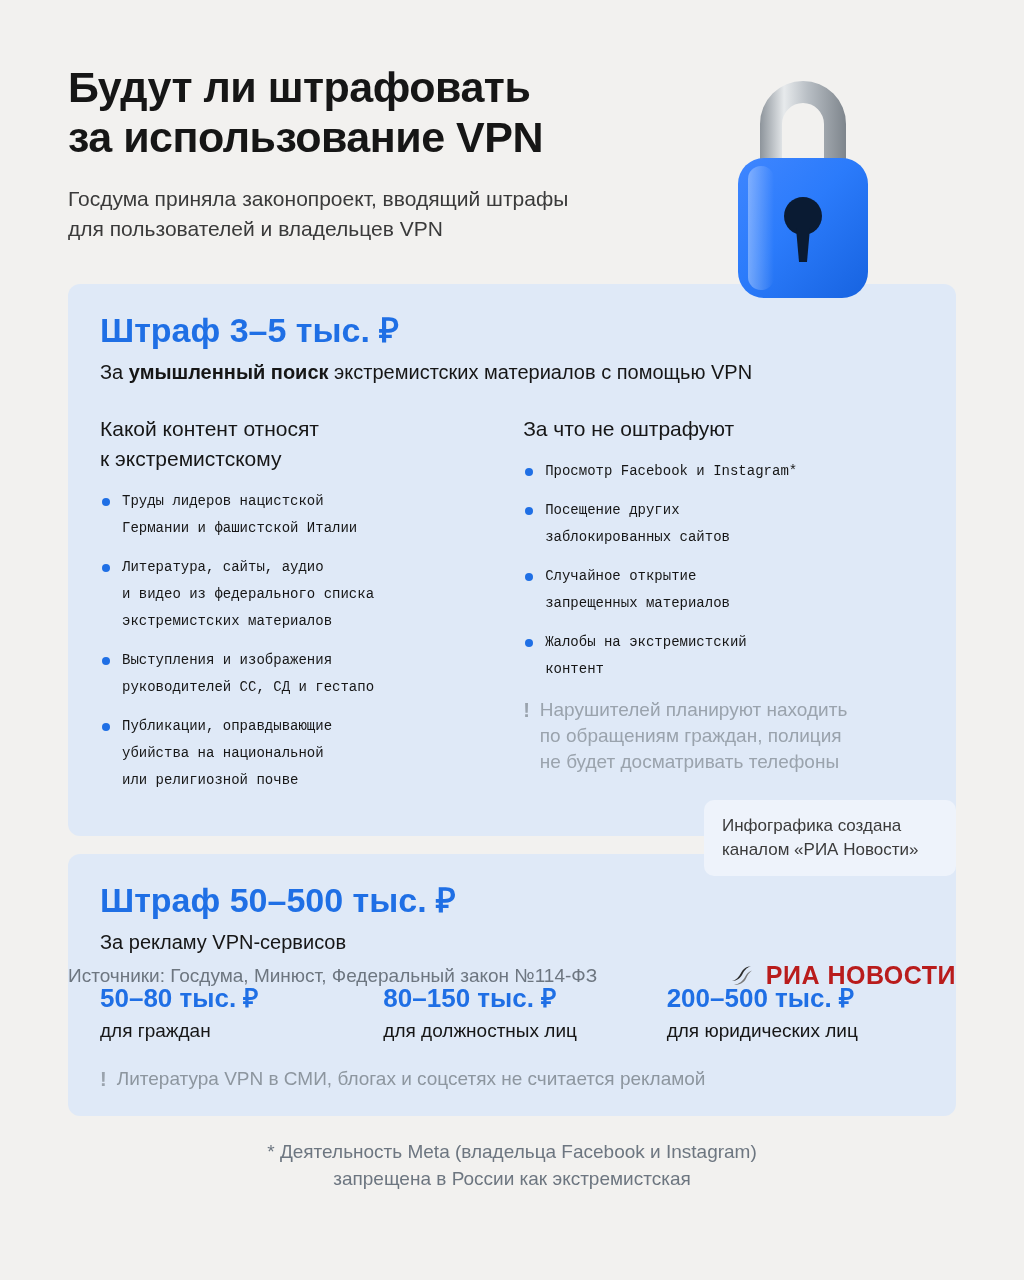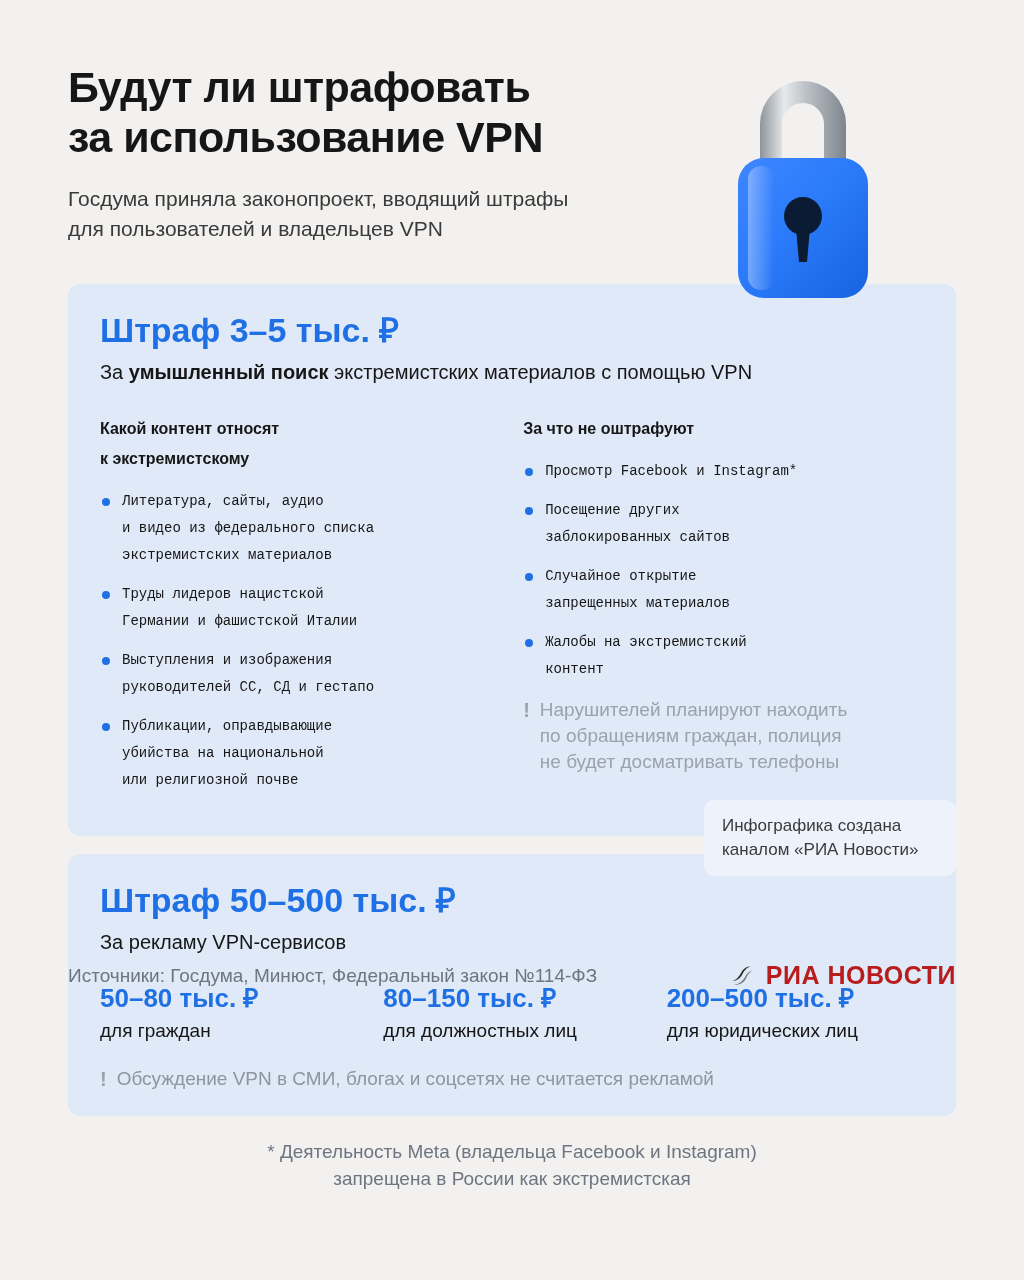--- a/index.html
+++ b/index.html
@@ -74,23 +74,23 @@
   .cols {
     display: flex;
     gap: 38px;
     margin-top: 28px;
   }
   .col { width: 50%; }
   .col.left { width: 49%; }
   .col.right { width: 51%; }
 
   .col-head {
-    font-size: 16px;
+    font-size: 21px;
     line-height: 30px;
-    font-weight: bold;
+    font-weight: normal;
     white-space: pre-line;
   }
   ul.bullets {
     list-style: none;
     margin-top: 14px;
   }
   ul.bullets li {
     position: relative;
     padding-left: 22px;
     font-size: 14px;
@@ -240,25 +240,25 @@
     <div class="fine-head">Штраф 3–5 тыс. ₽</div>
     <div class="fine-sub">
       <span>За </span><b>умышленный поиск</b><span> экстремистских материалов с помощью VPN</span>
     </div>
 
     <div class="cols">
       <div class="col left">
         <div class="col-head">Какой контент относят
 к экстремистскому</div>
         <ul class="bullets">
+          <li>Труды лидеров нацистской
+Германии и фашистской Италии</li>
           <li>Литература, сайты, аудио
 и видео из федерального списка
 экстремистских материалов</li>
-          <li>Труды лидеров нацистской
-Германии и фашистской Италии</li>
           <li>Выступления и изображения
 руководителей СС, СД и гестапо</li>
           <li>Публикации, оправдывающие
 убийства на национальной
 или религиозной почве</li>
         </ul>
       </div>
 
       <div class="col right">
         <div class="col-head">За что не оштрафуют</div>
@@ -298,21 +298,21 @@
         <div class="tier-label">для должностных лиц</div>
       </div>
       <div class="tier">
         <div class="tier-amount">200–500 тыс. ₽</div>
         <div class="tier-label">для юридических лиц</div>
       </div>
     </div>
 
     <div class="note dark">
       <span class="bang">!</span>
-      <span>Обсуждение VPN в СМИ, блогах и соцсетях не считается рекламой</span>
+      <span>Литература VPN в СМИ, блогах и соцсетях не считается рекламой</span>
     </div>
   </div>
 
   <div class="footnote">* Деятельность Meta (владельца Facebook и Instagram)
 запрещена в России как экстремистская</div>
 
   <div class="footer">
     <div class="sources">Источники: Госдума, Минюст, Федеральный закон №114-ФЗ</div>
     <div class="brand">
       <svg width="28" height="28" viewBox="0 0 28 28">

